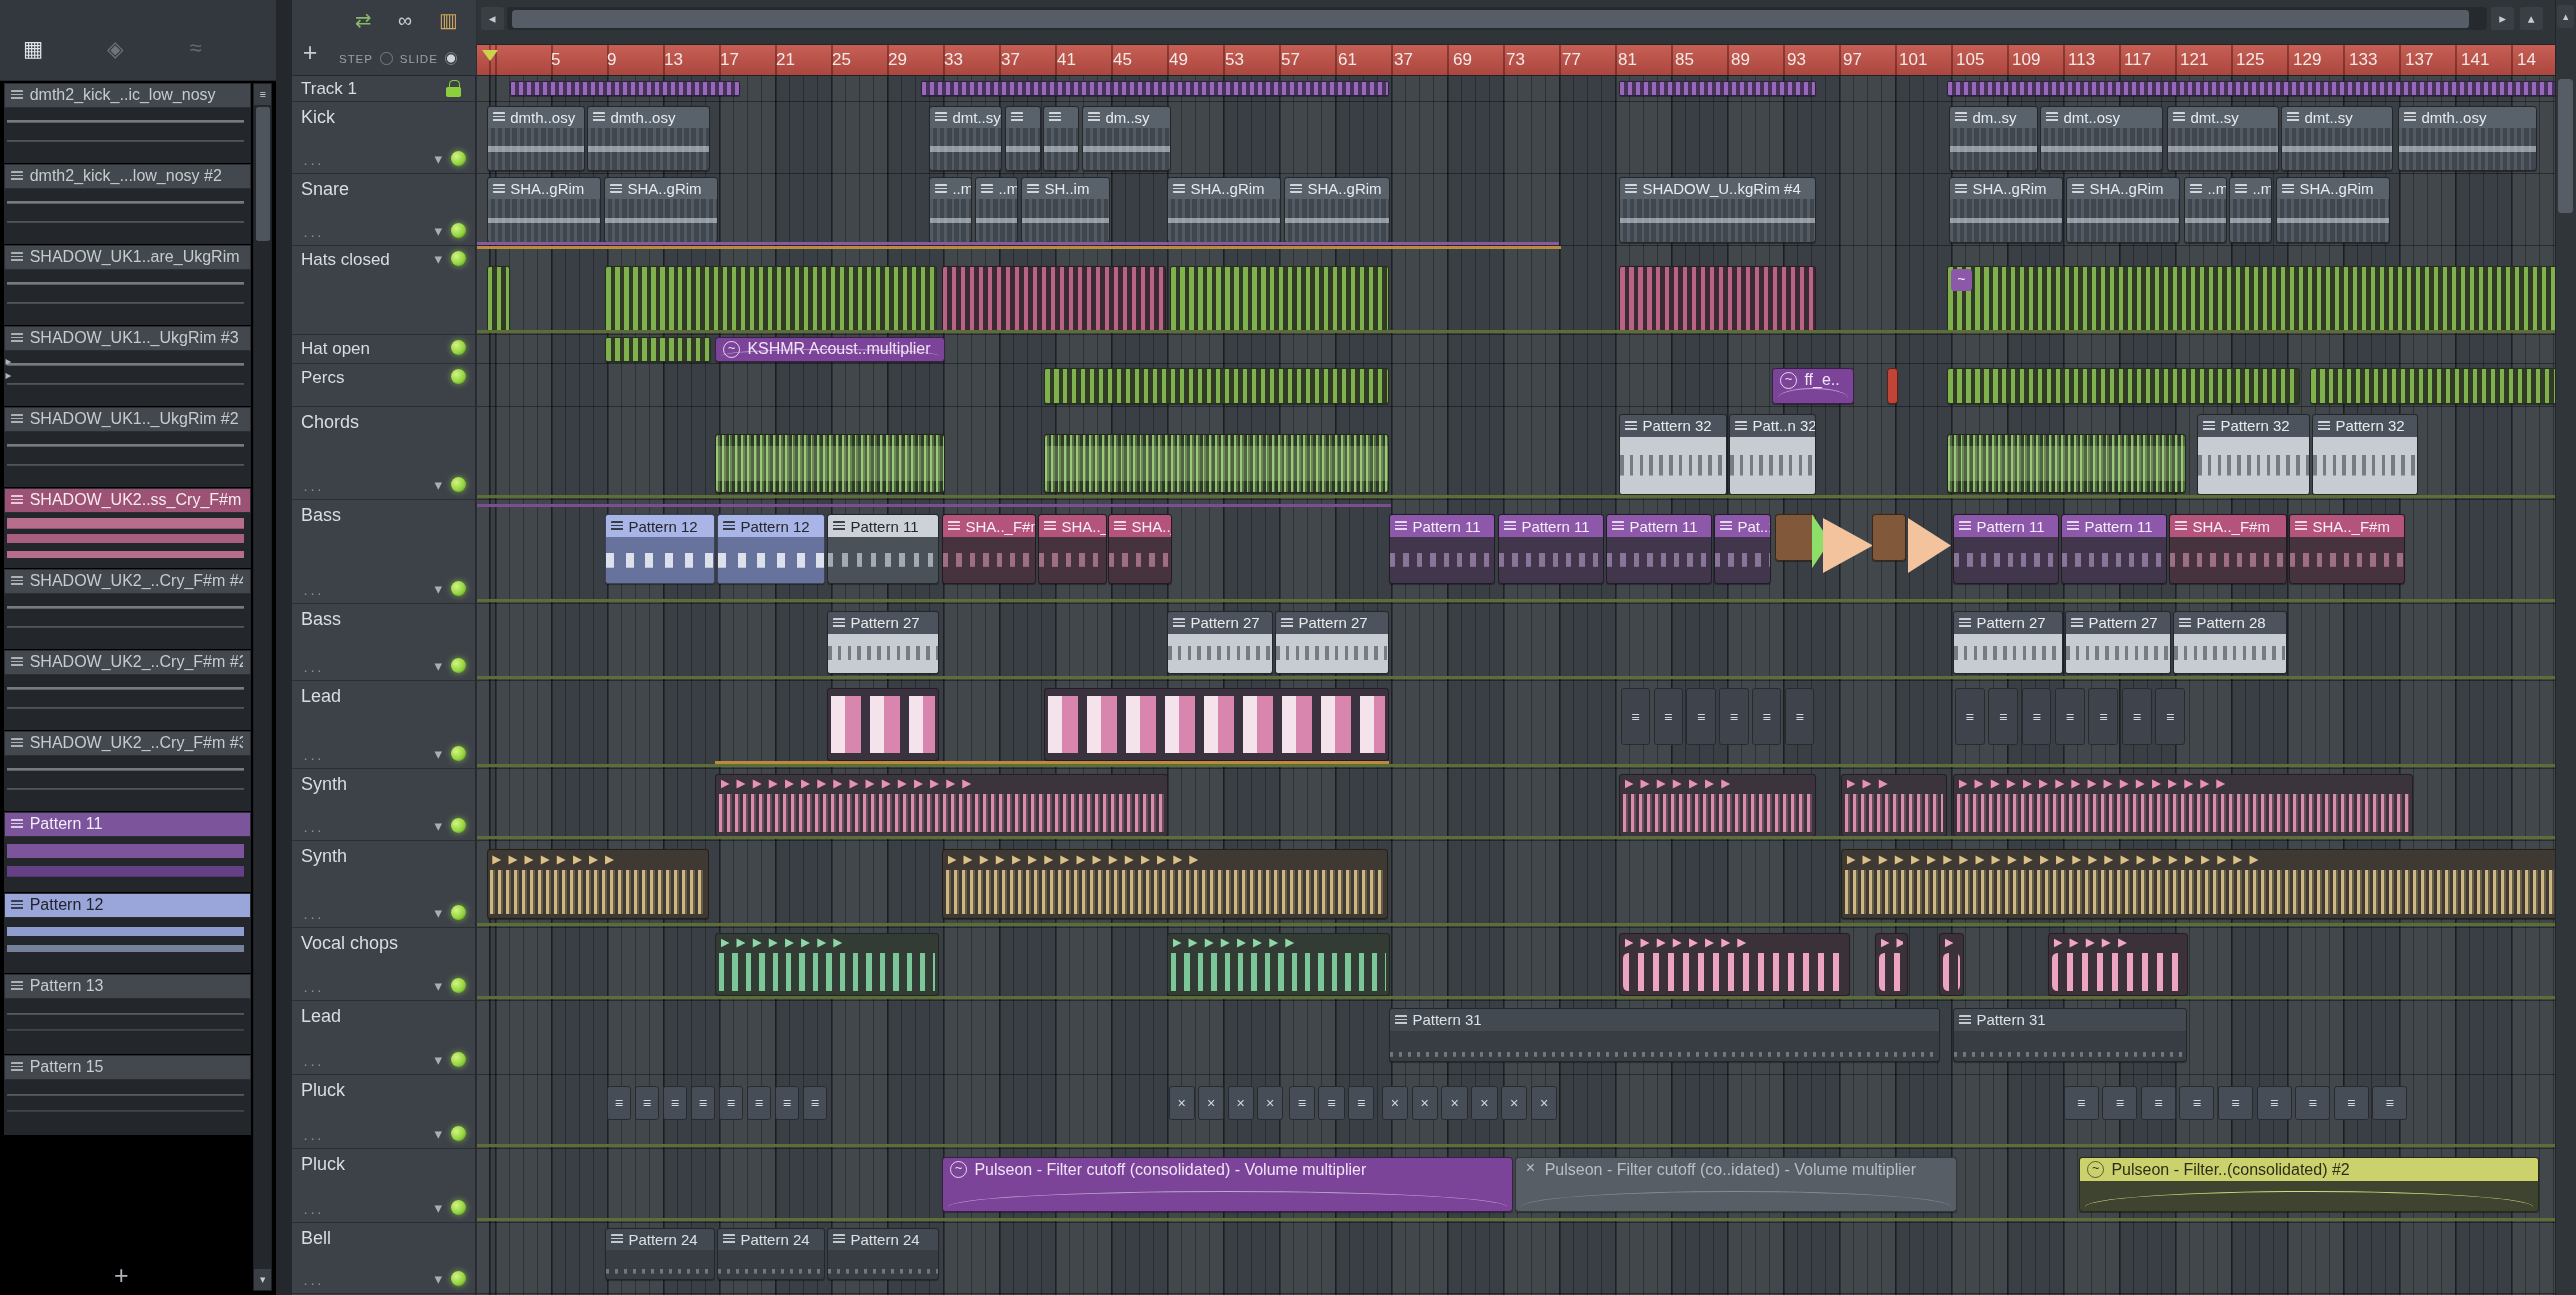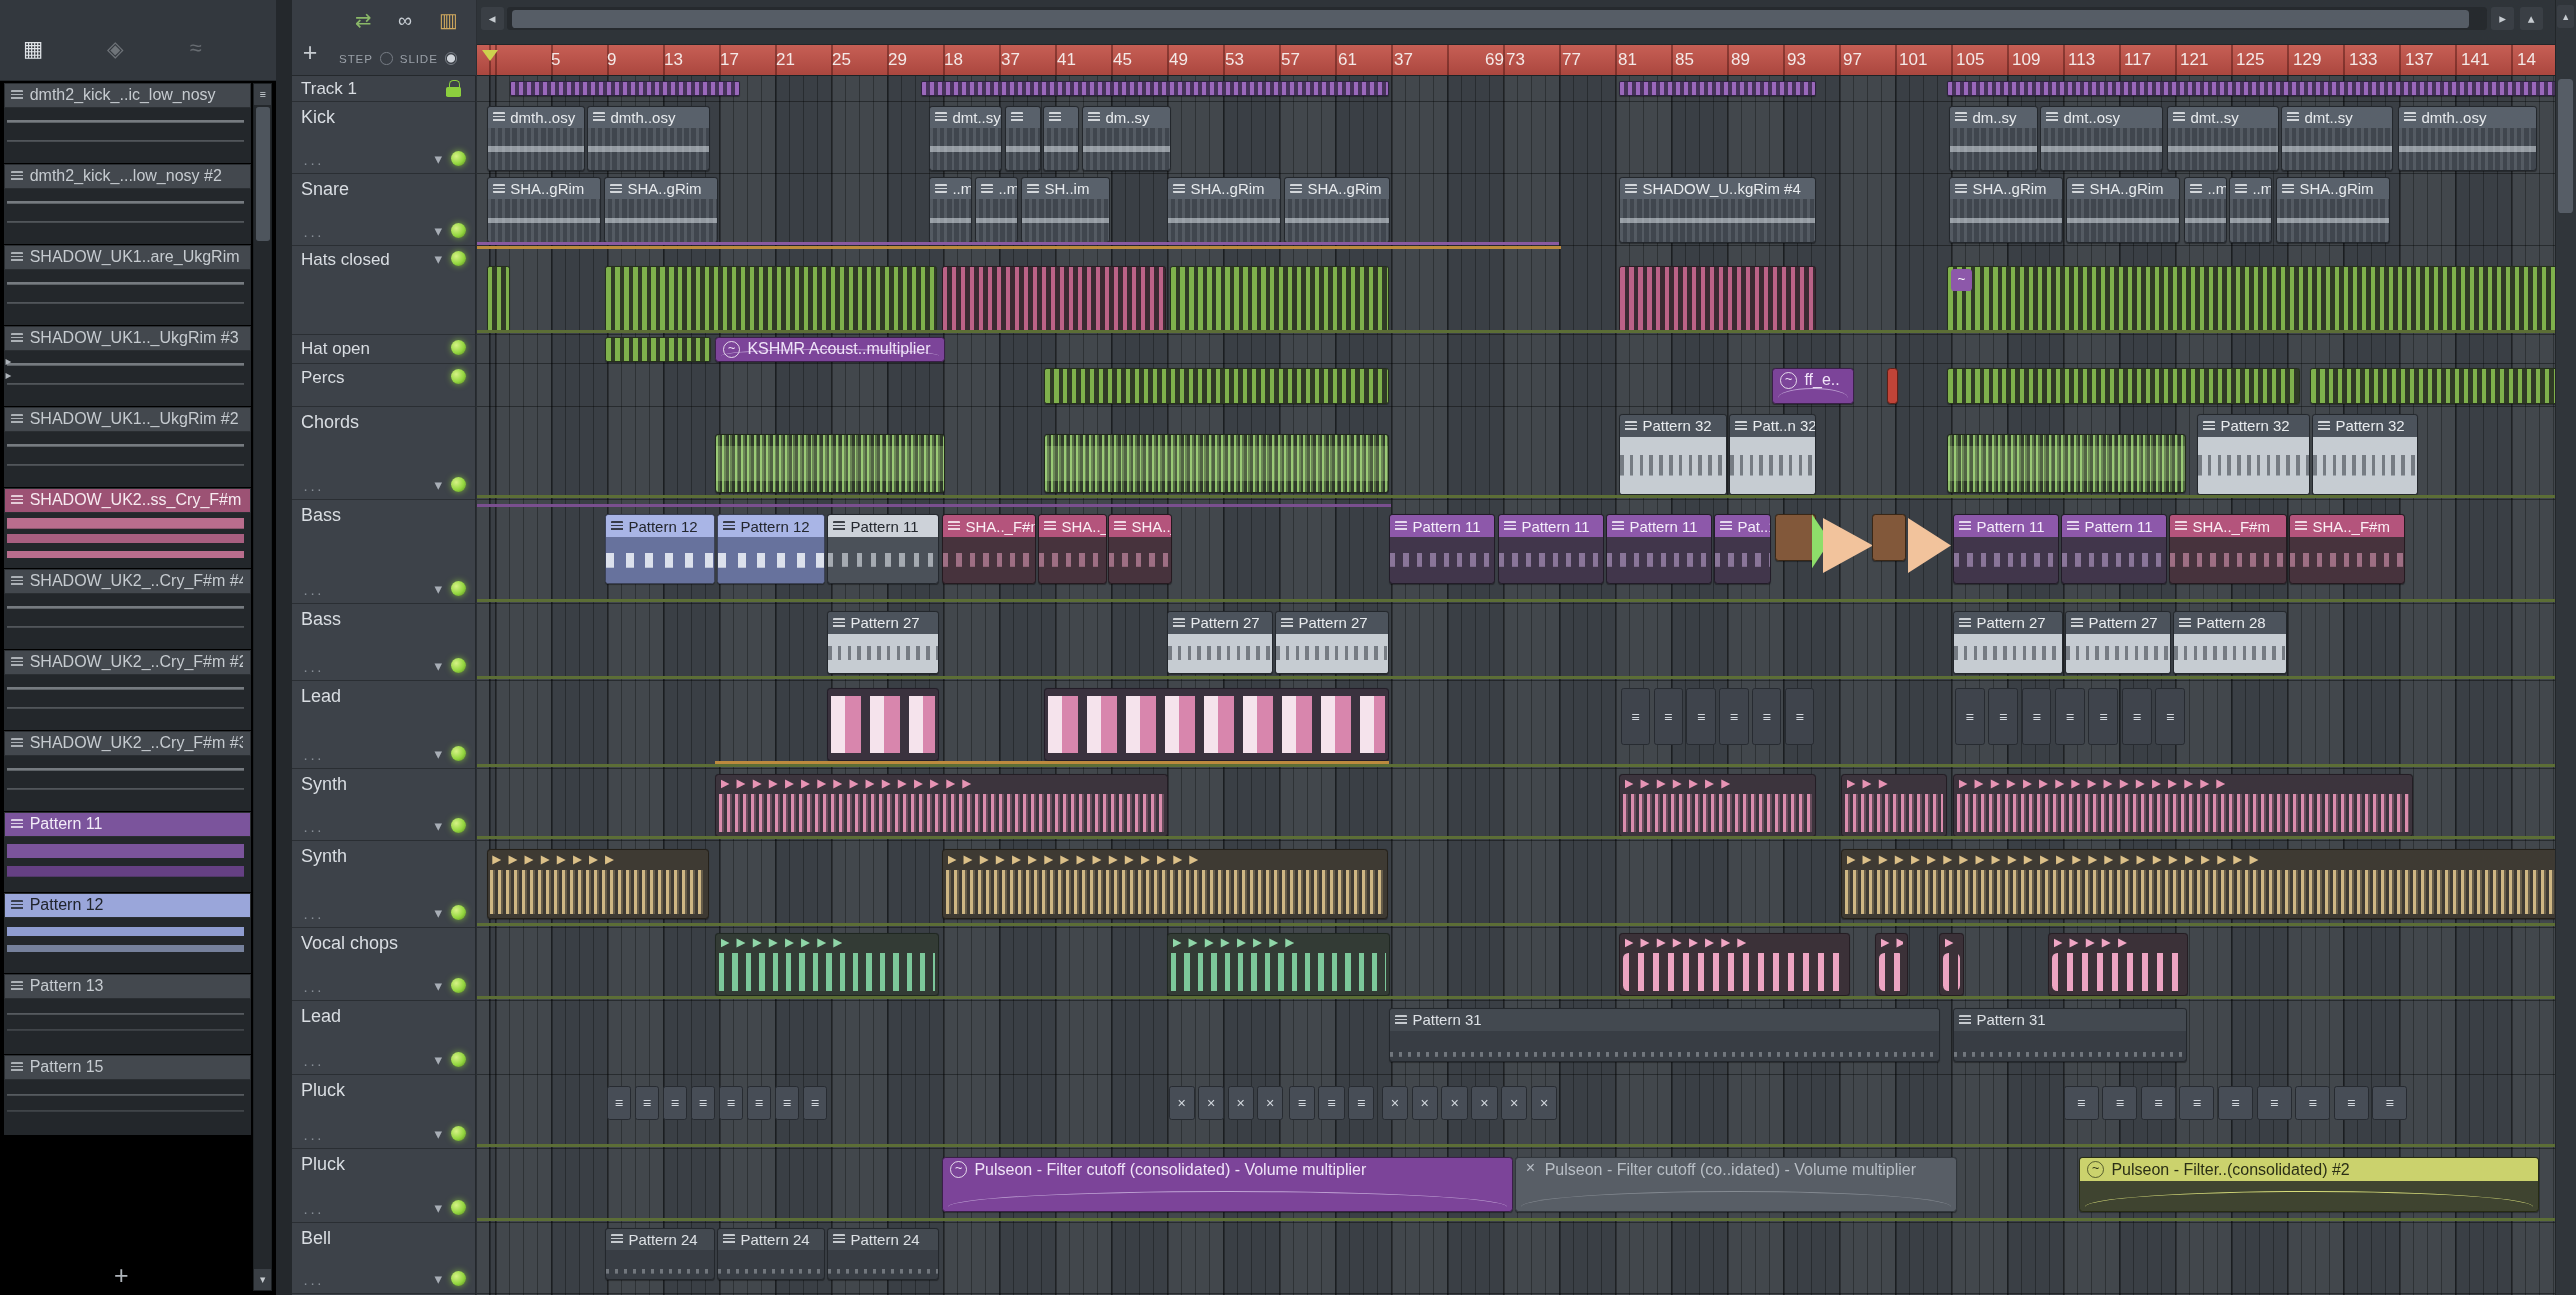--- a/index.html
+++ b/index.html
@@ -304,30 +304,30 @@
 
   <div id="timeline">
     <div id="tl-numbers">
         <span class="tln" style="left: 74px;">5</span>
         <span class="tln" style="left: 130px;">9</span>
         <span class="tln" style="left: 187px;">13</span>
         <span class="tln" style="left: 243px;">17</span>
         <span class="tln" style="left: 299px;">21</span>
         <span class="tln" style="left: 355px;">25</span>
         <span class="tln" style="left: 411px;">29</span>
-        <span class="tln" style="left: 467px;">18</span>
+        <span class="tln" style="left: 467px;">33</span>
         <span class="tln" style="left: 524px;">37</span>
         <span class="tln" style="left: 580px;">41</span>
         <span class="tln" style="left: 636px;">45</span>
         <span class="tln" style="left: 692px;">49</span>
         <span class="tln" style="left: 748px;">53</span>
         <span class="tln" style="left: 804px;">57</span>
         <span class="tln" style="left: 861px;">61</span>
         <span class="tln" style="left: 917px;">37</span>
-        <span class="tln" style="left: 967px; padding-left: 41px;">69</span>
+        <span class="tln" style="left: 935px; padding-left: 41px;">69</span>
         <span class="tln" style="left: 1029px;">73</span>
         <span class="tln" style="left: 1085px;">77</span>
         <span class="tln" style="left: 1141px;">81</span>
         <span class="tln" style="left: 1198px;">85</span>
         <span class="tln" style="left: 1254px;">89</span>
         <span class="tln" style="left: 1310px;">93</span>
         <span class="tln" style="left: 1366px;">97</span>
         <span class="tln" style="left: 1422px;">101</span>
         <span class="tln" style="left: 1479px;">105</span>
         <span class="tln" style="left: 1535px;">109</span>

